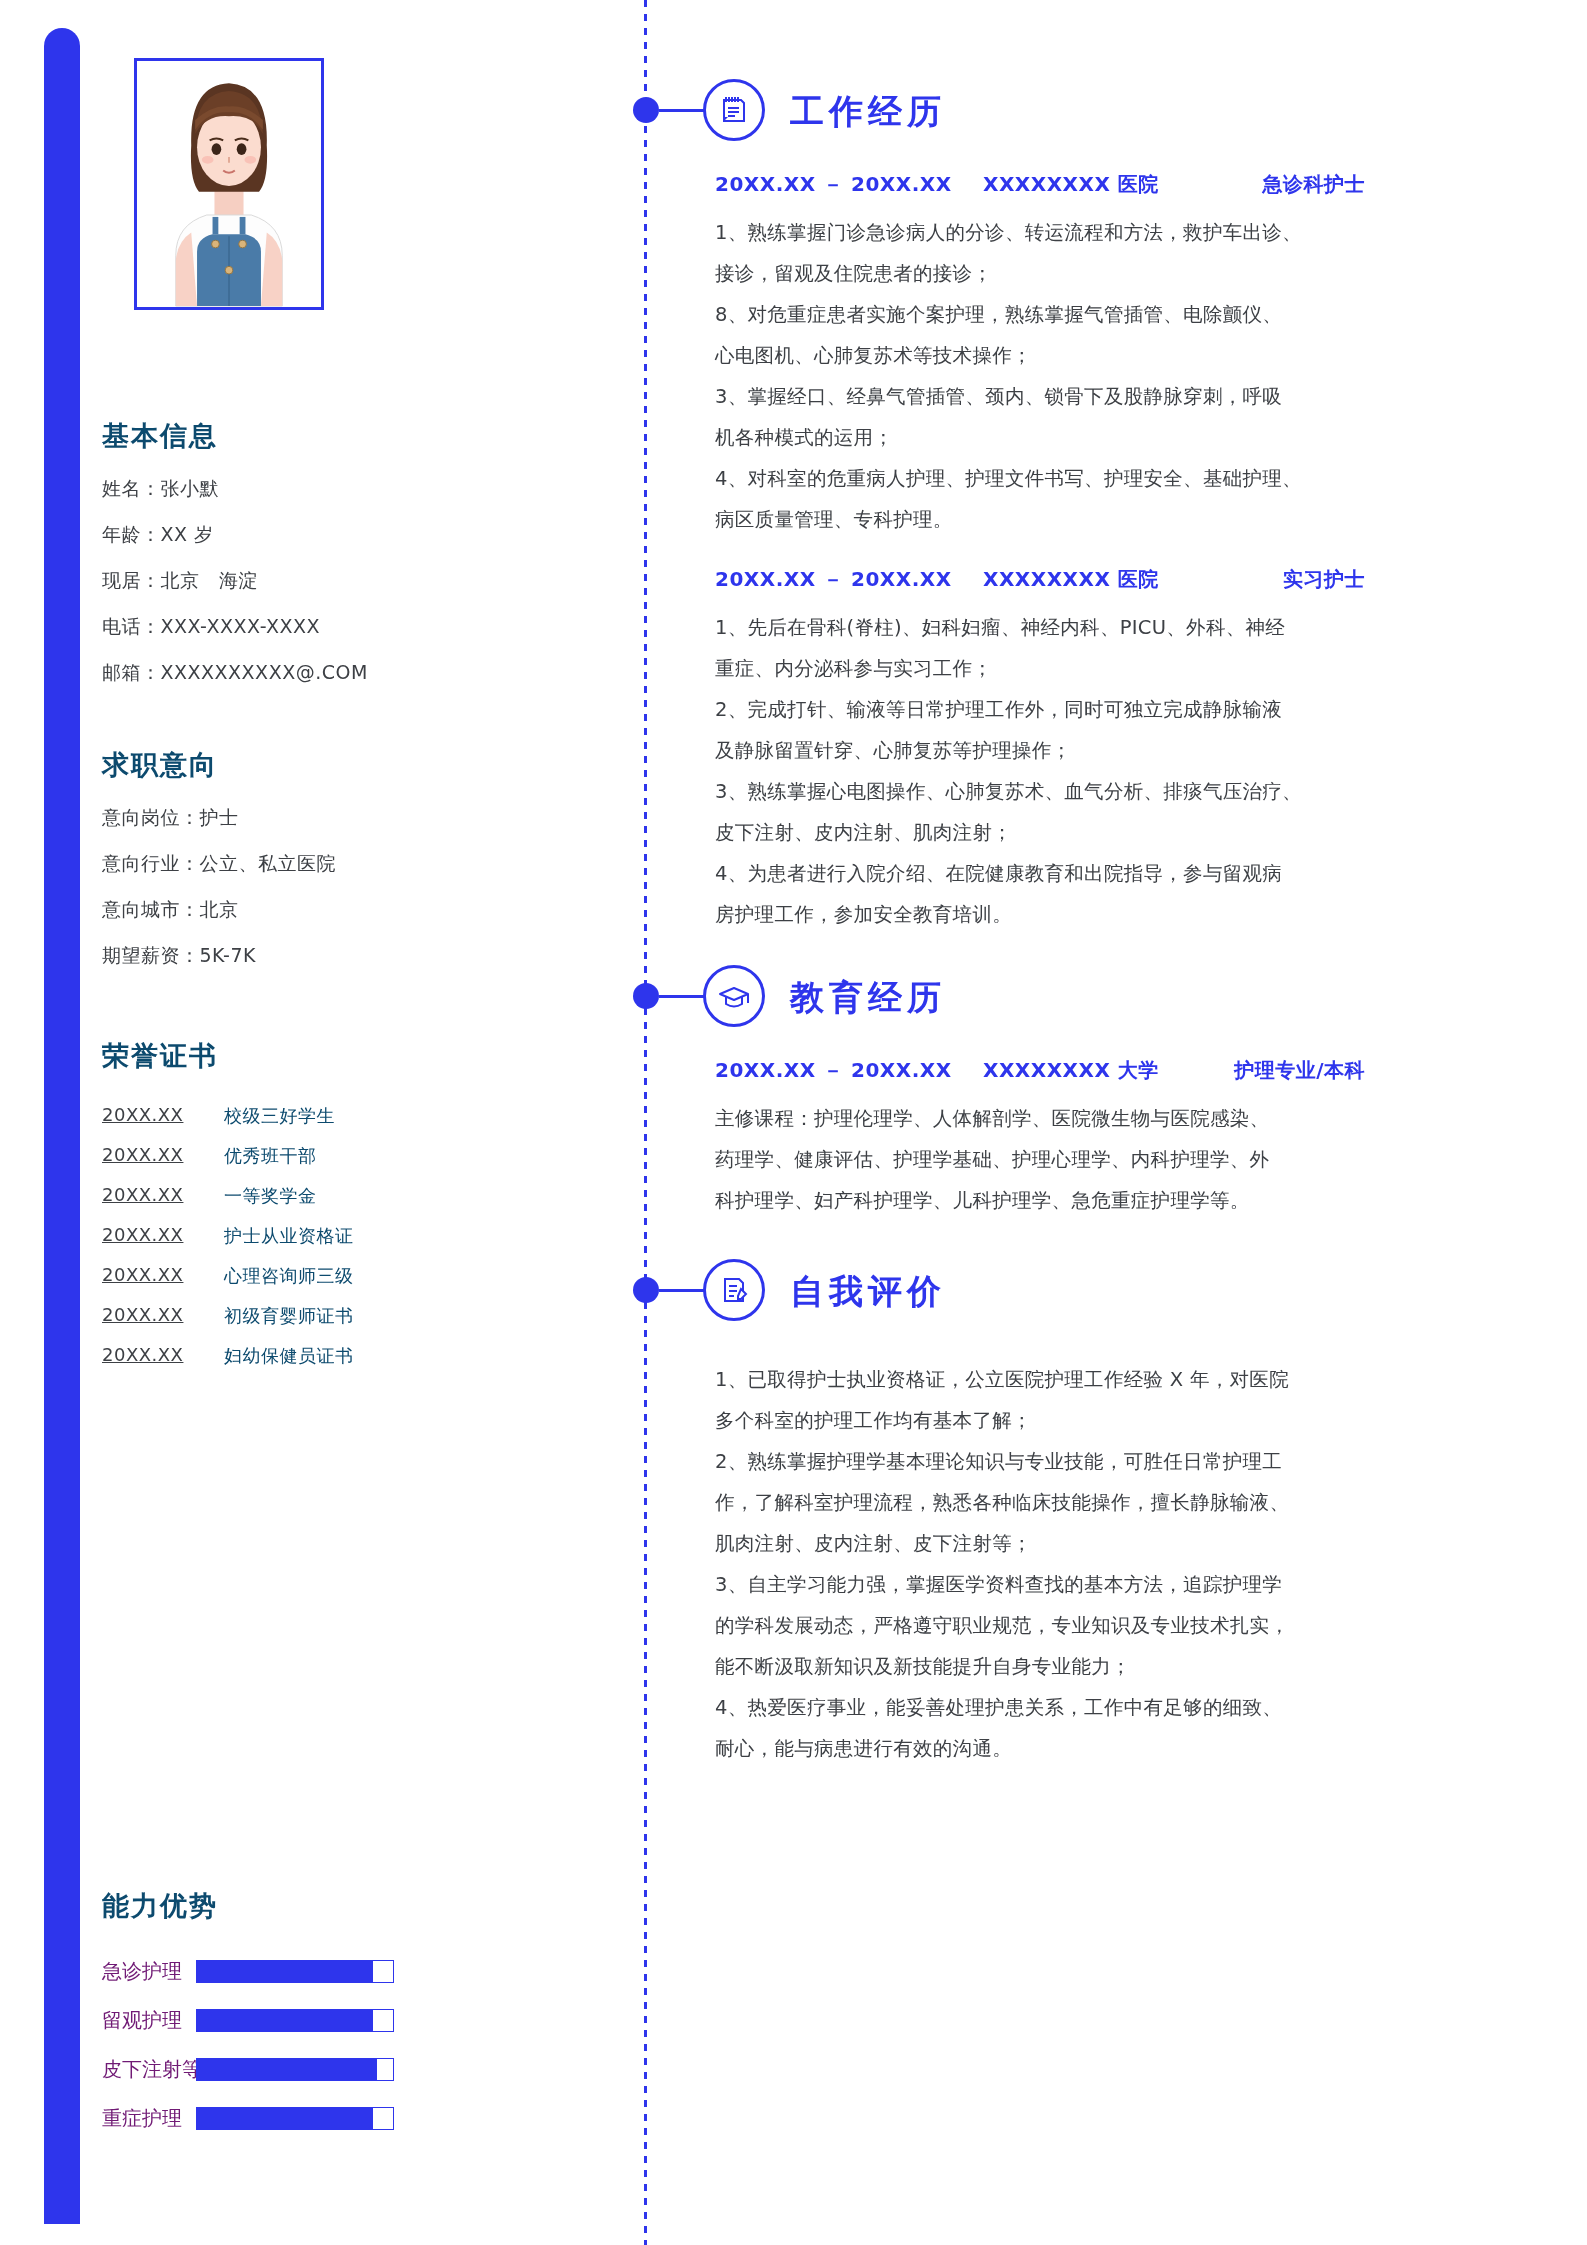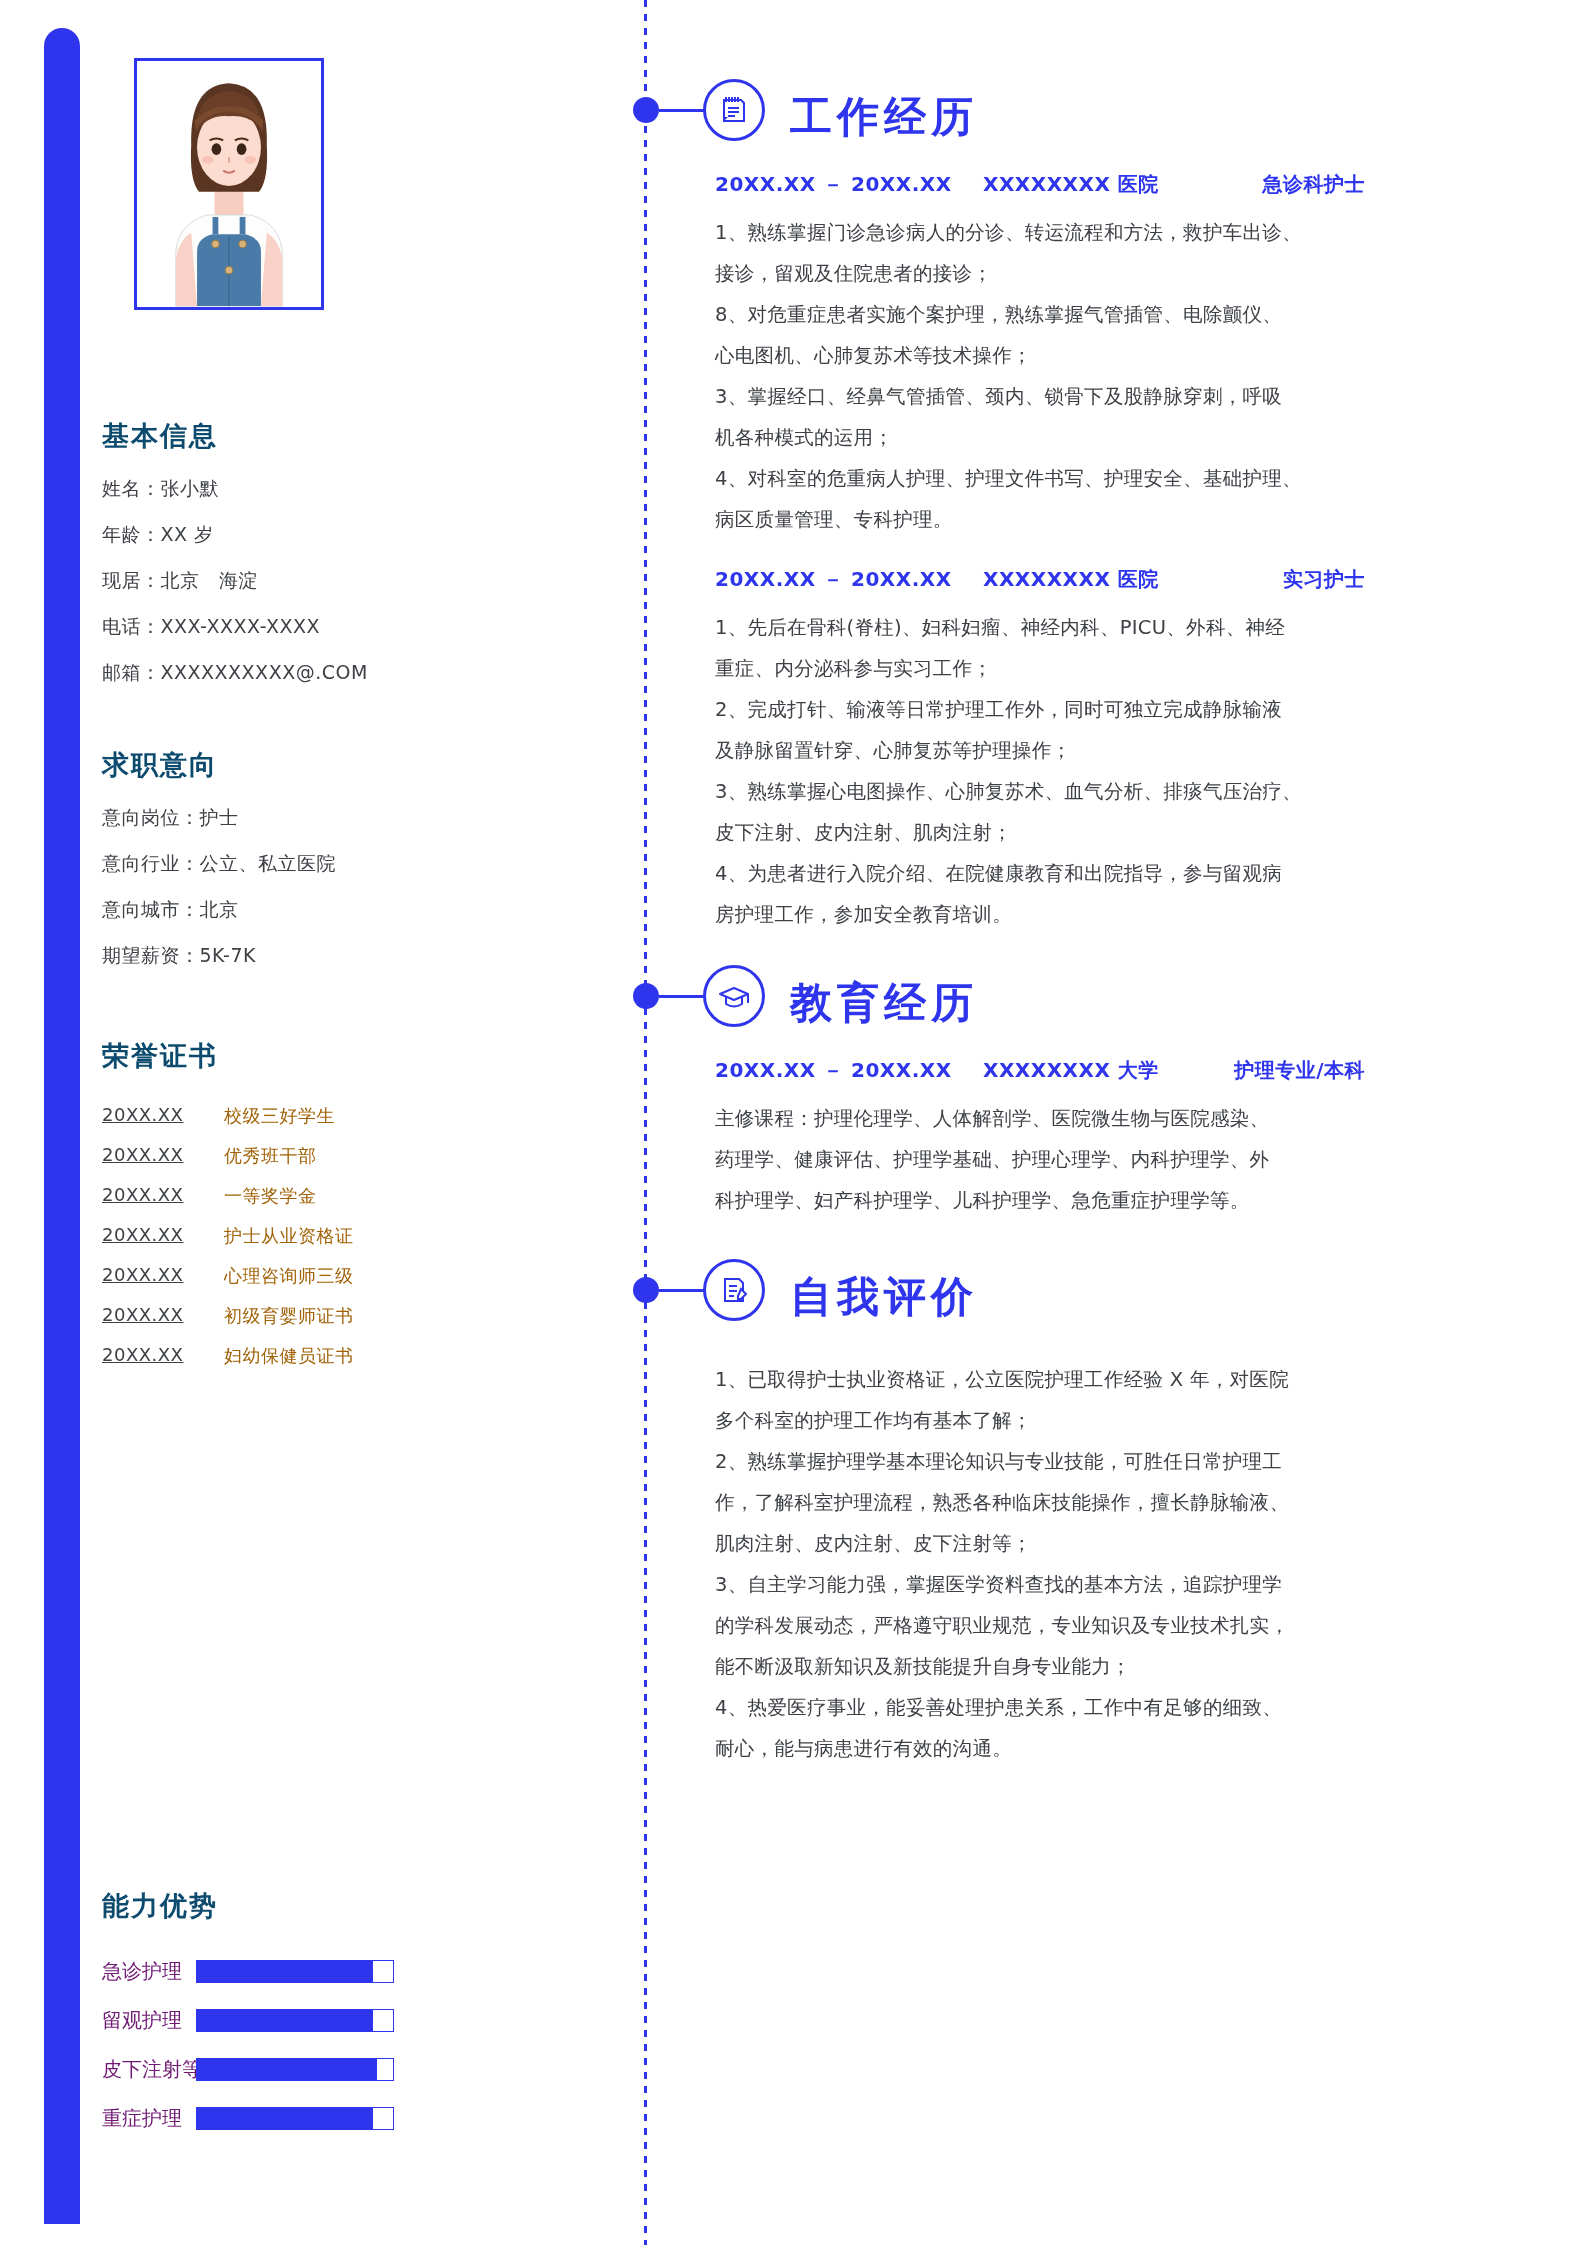--- a/index.html
+++ b/index.html
@@ -76,21 +76,21 @@
   }
   .honor-date {
     width: 122px;
     color: #3d4045;
     font-size: 18px;
     letter-spacing: 0.5px;
     font-family: "DejaVu Sans", "Liberation Sans", sans-serif;
     text-decoration: underline;
   }
   .honor-name {
-    color: #a16207;
+    color: #0c4a6e;
     font-size: 18px;
     letter-spacing: 0.5px;
     font-family: "DejaVu Sans", "Liberation Sans", sans-serif;
   }
 
   
   .skill-row {
     display: flex;
     align-items: center;
     margin-bottom: 22px;
@@ -174,21 +174,21 @@
     align-items: center;
     justify-content: center;
   }
   .sec-icon svg { display: block; }
   .sec-title {
     position: absolute;
     left: 170px;
     top: 50%;
     margin-top: -21px;
     color: #2e35ec;
-    font-size: 42px;
+    font-size: 34px;
     font-weight: bold;
     letter-spacing: 5px;
     font-family: "DejaVu Sans", "Liberation Sans", sans-serif;
     text-align: right;
   }
 
   .entry { padding-left: 0px; }
 
   .entry-head {
     display: flex;

